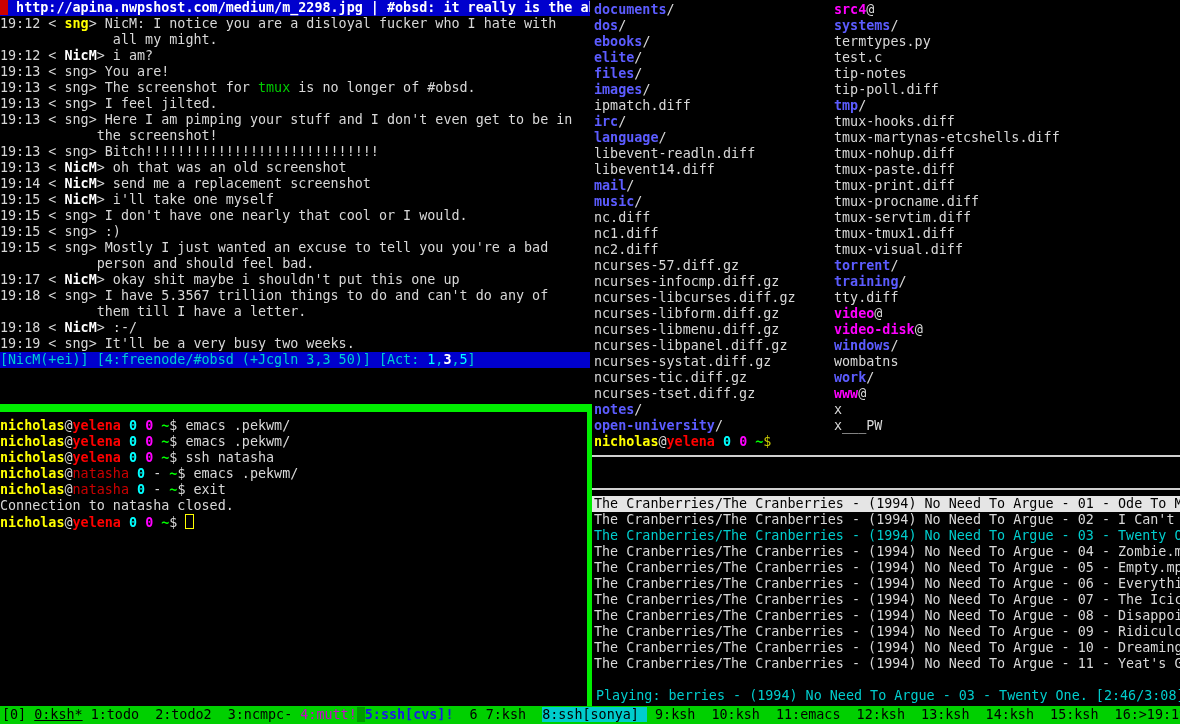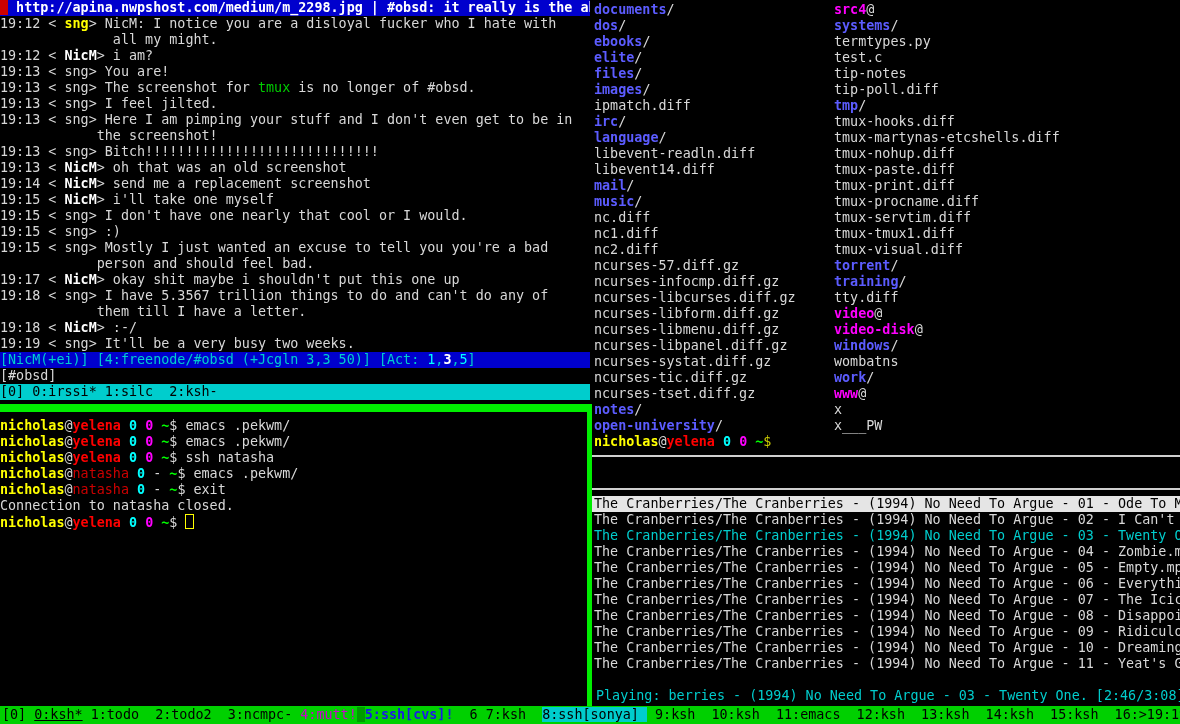--- a/index.html
+++ b/index.html
@@ -21,23 +21,21 @@
 
 <div class="screen">
 
   
   <div class="abs bar" style="top: 0px; left: 0px; width: 590px; background: rgb(0, 0, 205);"><span style="background: rgb(205, 0, 0);"> </span><span style="color: rgb(255, 255, 255); font-weight: bold;"> http://apina.nwpshost.com/medium/m_2298.jpg | #obsd: it really is the ab</span></div>
 
   <div class="abs" style="top:16px;left:0;width:590px;"><div class="trow"><span style="color: rgb(216, 216, 216);">19:12 &lt; </span><span style="color: rgb(255, 255, 0); font-weight: bold;">sng</span><span style="color: rgb(216, 216, 216);">&gt; NicM: I notice you are a disloyal fucker who I hate with</span></div><div class="trow"><span style="color: rgb(216, 216, 216);">              all my might.</span></div><div class="trow"><span style="color: rgb(216, 216, 216);">19:12 &lt; </span><span style="color: rgb(255, 255, 255); font-weight: bold;">NicM</span><span style="color: rgb(216, 216, 216);">&gt; i am?</span></div><div class="trow"><span style="color: rgb(216, 216, 216);">19:13 &lt; sng&gt; You are!</span></div><div class="trow"><span style="color: rgb(216, 216, 216);">19:13 &lt; sng&gt; The screenshot for </span><span style="color: rgb(0, 205, 0);">tmux</span><span style="color: rgb(216, 216, 216);"> is no longer of #obsd.</span></div><div class="trow"><span style="color: rgb(216, 216, 216);">19:13 &lt; sng&gt; I feel jilted.</span></div><div class="trow"><span style="color: rgb(216, 216, 216);">19:13 &lt; sng&gt; Here I am pimping your stuff and I don't even get to be in</span></div><div class="trow"><span style="color: rgb(216, 216, 216);">            the screenshot!</span></div><div class="trow"><span style="color: rgb(216, 216, 216);">19:13 &lt; sng&gt; Bitch!!!!!!!!!!!!!!!!!!!!!!!!!!!!!</span></div><div class="trow"><span style="color: rgb(216, 216, 216);">19:13 &lt; </span><span style="color: rgb(255, 255, 255); font-weight: bold;">NicM</span><span style="color: rgb(216, 216, 216);">&gt; oh that was an old screenshot</span></div><div class="trow"><span style="color: rgb(216, 216, 216);">19:14 &lt; </span><span style="color: rgb(255, 255, 255); font-weight: bold;">NicM</span><span style="color: rgb(216, 216, 216);">&gt; send me a replacement screenshot</span></div><div class="trow"><span style="color: rgb(216, 216, 216);">19:15 &lt; </span><span style="color: rgb(255, 255, 255); font-weight: bold;">NicM</span><span style="color: rgb(216, 216, 216);">&gt; i'll take one myself</span></div><div class="trow"><span style="color: rgb(216, 216, 216);">19:15 &lt; sng&gt; I don't have one nearly that cool or I would.</span></div><div class="trow"><span style="color: rgb(216, 216, 216);">19:15 &lt; sng&gt; :)</span></div><div class="trow"><span style="color: rgb(216, 216, 216);">19:15 &lt; sng&gt; Mostly I just wanted an excuse to tell you you're a bad</span></div><div class="trow"><span style="color: rgb(216, 216, 216);">            person and should feel bad.</span></div><div class="trow"><span style="color: rgb(216, 216, 216);">19:17 &lt; </span><span style="color: rgb(255, 255, 255); font-weight: bold;">NicM</span><span style="color: rgb(216, 216, 216);">&gt; okay shit maybe i shouldn't put this one up</span></div><div class="trow"><span style="color: rgb(216, 216, 216);">19:18 &lt; sng&gt; I have 5.3567 trillion things to do and can't do any of</span></div><div class="trow"><span style="color: rgb(216, 216, 216);">            them till I have a letter.</span></div><div class="trow"><span style="color: rgb(216, 216, 216);">19:18 &lt; </span><span style="color: rgb(255, 255, 255); font-weight: bold;">NicM</span><span style="color: rgb(216, 216, 216);">&gt; :-/</span></div><div class="trow"><span style="color: rgb(216, 216, 216);">19:19 &lt; sng&gt; It'll be a very busy two weeks.</span></div></div>
 
   <div class="abs bar" style="top: 352px; left: 0px; width: 590px; background: rgb(0, 0, 205);"><span style="color: rgb(0, 205, 205);">[NicM(+ei)] [4:freenode/#obsd (+Jcgln 3,3 50)] [Act: </span><span style="color: rgb(0, 255, 255);">1</span><span style="color: rgb(0, 205, 205);">,</span><span style="color: rgb(255, 255, 255); font-weight: bold;">3</span><span style="color: rgb(0, 205, 205);">,</span><span style="color: rgb(0, 255, 255);">5</span><span style="color: rgb(0, 205, 205);">]</span></div>
 
-  <div class="abs trow" style="top:368px;left:0;width:590px;">[#obsd]</div>
 
-  <div class="abs bar" style="top: 384px; left: 0px; width: 590px; color: rgb(0, 0, 0); background: rgb(0, 205, 205);">[0] 0:irssi* 1:silc  2:ksh-</div>
 
   
   <div class="abs" style="top: 404px; left: 0px; width: 591px; height: 8px; background: rgb(0, 238, 0);"></div>
   <div class="abs" style="top: 404px; left: 587px; width: 5px; height: 302px; background: rgb(0, 238, 0);"></div>
 
   
   <div class="abs" style="top:418px;left:0;width:585px;"><div class="trow"><span style="color: rgb(255, 255, 0); font-weight: bold;">nicholas</span><span style="color: rgb(216, 216, 216);">@</span><span style="color: rgb(255, 0, 0); font-weight: bold;">yelena</span><span style="color: rgb(216, 216, 216);"> </span><span style="color: rgb(0, 255, 255); font-weight: bold;">0</span><span style="color: rgb(216, 216, 216);"> </span><span style="color: rgb(255, 0, 255); font-weight: bold;">0</span><span style="color: rgb(216, 216, 216);"> </span><span style="color: rgb(0, 255, 0); font-weight: bold;">~</span><span style="color: rgb(216, 216, 216);">$ </span><span style="color: rgb(216, 216, 216);">emacs .pekwm/</span></div><div class="trow"><span style="color: rgb(255, 255, 0); font-weight: bold;">nicholas</span><span style="color: rgb(216, 216, 216);">@</span><span style="color: rgb(255, 0, 0); font-weight: bold;">yelena</span><span style="color: rgb(216, 216, 216);"> </span><span style="color: rgb(0, 255, 255); font-weight: bold;">0</span><span style="color: rgb(216, 216, 216);"> </span><span style="color: rgb(255, 0, 255); font-weight: bold;">0</span><span style="color: rgb(216, 216, 216);"> </span><span style="color: rgb(0, 255, 0); font-weight: bold;">~</span><span style="color: rgb(216, 216, 216);">$ </span><span style="color: rgb(216, 216, 216);">emacs .pekwm/</span></div><div class="trow"><span style="color: rgb(255, 255, 0); font-weight: bold;">nicholas</span><span style="color: rgb(216, 216, 216);">@</span><span style="color: rgb(255, 0, 0); font-weight: bold;">yelena</span><span style="color: rgb(216, 216, 216);"> </span><span style="color: rgb(0, 255, 255); font-weight: bold;">0</span><span style="color: rgb(216, 216, 216);"> </span><span style="color: rgb(255, 0, 255); font-weight: bold;">0</span><span style="color: rgb(216, 216, 216);"> </span><span style="color: rgb(0, 255, 0); font-weight: bold;">~</span><span style="color: rgb(216, 216, 216);">$ </span><span style="color: rgb(216, 216, 216);">ssh natasha</span></div><div class="trow"><span style="color: rgb(255, 255, 0); font-weight: bold;">nicholas</span><span style="color: rgb(216, 216, 216);">@</span><span style="color: rgb(205, 0, 0);">natasha</span><span style="color: rgb(216, 216, 216);"> </span><span style="color: rgb(0, 255, 255); font-weight: bold;">0</span><span style="color: rgb(216, 216, 216);"> - </span><span style="color: rgb(0, 255, 0); font-weight: bold;">~</span><span style="color: rgb(216, 216, 216);">$ </span><span style="color: rgb(216, 216, 216);">emacs .pekwm/</span></div><div class="trow"><span style="color: rgb(255, 255, 0); font-weight: bold;">nicholas</span><span style="color: rgb(216, 216, 216);">@</span><span style="color: rgb(205, 0, 0);">natasha</span><span style="color: rgb(216, 216, 216);"> </span><span style="color: rgb(0, 255, 255); font-weight: bold;">0</span><span style="color: rgb(216, 216, 216);"> - </span><span style="color: rgb(0, 255, 0); font-weight: bold;">~</span><span style="color: rgb(216, 216, 216);">$ </span><span style="color: rgb(216, 216, 216);">exit</span></div><div class="trow"><span style="color: rgb(216, 216, 216);">Connection to natasha closed.</span></div><div class="trow"><span style="color: rgb(255, 255, 0); font-weight: bold;">nicholas</span><span style="color: rgb(216, 216, 216);">@</span><span style="color: rgb(255, 0, 0); font-weight: bold;">yelena</span><span style="color: rgb(216, 216, 216);"> </span><span style="color: rgb(0, 255, 255); font-weight: bold;">0</span><span style="color: rgb(216, 216, 216);"> </span><span style="color: rgb(255, 0, 255); font-weight: bold;">0</span><span style="color: rgb(216, 216, 216);"> </span><span style="color: rgb(0, 255, 0); font-weight: bold;">~</span><span style="color: rgb(216, 216, 216);">$ </span><span class="cursor"></span></div></div>
 
   
   <div class="abs" style="top:2px;left:594px;width:240px;"><div class="trow"><span style="color: rgb(92, 92, 255); font-weight: bold;">documents</span><span style="color: rgb(216, 216, 216);">/</span></div><div class="trow"><span style="color: rgb(92, 92, 255); font-weight: bold;">dos</span><span style="color: rgb(216, 216, 216);">/</span></div><div class="trow"><span style="color: rgb(92, 92, 255); font-weight: bold;">ebooks</span><span style="color: rgb(216, 216, 216);">/</span></div><div class="trow"><span style="color: rgb(92, 92, 255); font-weight: bold;">elite</span><span style="color: rgb(216, 216, 216);">/</span></div><div class="trow"><span style="color: rgb(92, 92, 255); font-weight: bold;">files</span><span style="color: rgb(216, 216, 216);">/</span></div><div class="trow"><span style="color: rgb(92, 92, 255); font-weight: bold;">images</span><span style="color: rgb(216, 216, 216);">/</span></div><div class="trow"><span style="color: rgb(216, 216, 216);">ipmatch.diff</span></div><div class="trow"><span style="color: rgb(92, 92, 255); font-weight: bold;">irc</span><span style="color: rgb(216, 216, 216);">/</span></div><div class="trow"><span style="color: rgb(92, 92, 255); font-weight: bold;">language</span><span style="color: rgb(216, 216, 216);">/</span></div><div class="trow"><span style="color: rgb(216, 216, 216);">libevent-readln.diff</span></div><div class="trow"><span style="color: rgb(216, 216, 216);">libevent14.diff</span></div><div class="trow"><span style="color: rgb(92, 92, 255); font-weight: bold;">mail</span><span style="color: rgb(216, 216, 216);">/</span></div><div class="trow"><span style="color: rgb(92, 92, 255); font-weight: bold;">music</span><span style="color: rgb(216, 216, 216);">/</span></div><div class="trow"><span style="color: rgb(216, 216, 216);">nc.diff</span></div><div class="trow"><span style="color: rgb(216, 216, 216);">nc1.diff</span></div><div class="trow"><span style="color: rgb(216, 216, 216);">nc2.diff</span></div><div class="trow"><span style="color: rgb(216, 216, 216);">ncurses-57.diff.gz</span></div><div class="trow"><span style="color: rgb(216, 216, 216);">ncurses-infocmp.diff.gz</span></div><div class="trow"><span style="color: rgb(216, 216, 216);">ncurses-libcurses.diff.gz</span></div><div class="trow"><span style="color: rgb(216, 216, 216);">ncurses-libform.diff.gz</span></div><div class="trow"><span style="color: rgb(216, 216, 216);">ncurses-libmenu.diff.gz</span></div><div class="trow"><span style="color: rgb(216, 216, 216);">ncurses-libpanel.diff.gz</span></div><div class="trow"><span style="color: rgb(216, 216, 216);">ncurses-systat.diff.gz</span></div><div class="trow"><span style="color: rgb(216, 216, 216);">ncurses-tic.diff.gz</span></div><div class="trow"><span style="color: rgb(216, 216, 216);">ncurses-tset.diff.gz</span></div><div class="trow"><span style="color: rgb(92, 92, 255); font-weight: bold;">notes</span><span style="color: rgb(216, 216, 216);">/</span></div><div class="trow"><span style="color: rgb(92, 92, 255); font-weight: bold;">open-university</span><span style="color: rgb(216, 216, 216);">/</span></div></div>

